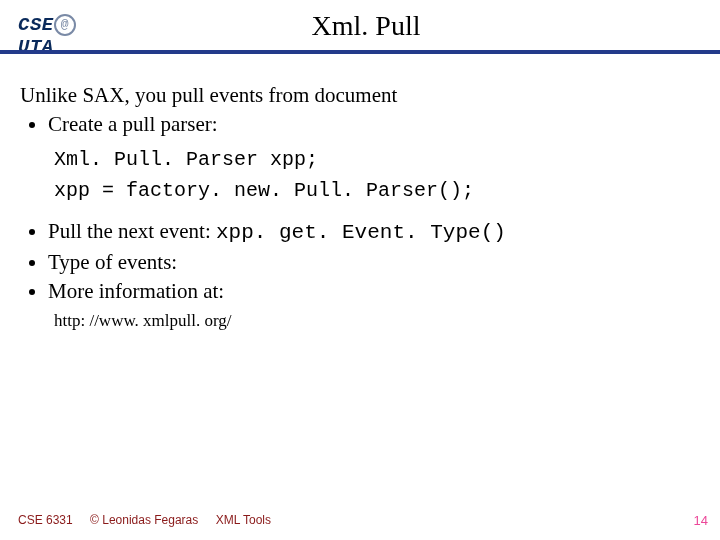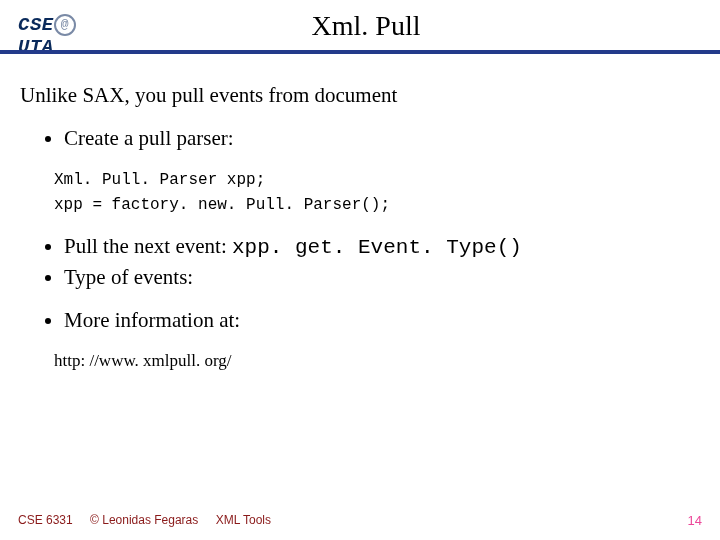--- a/index.html
+++ b/index.html
@@ -59,28 +59,28 @@
     background: #233a8a;
   }
   .content {
     padding: 28px 38px 0 20px;
     font-size: 21px;
     line-height: 1.28;
   }
   .intro { margin-bottom: 2px; }
   ul.b1 {
     list-style: disc;
-    margin: 16px;
+    margin: 0;
     padding-left: 28px;
   }
   ul.b1 > li { margin: 2px 0; }
   .code-block {
     font-family: "Courier New", Courier, monospace;
-    font-size: 16px;
-    margin: 6px 0 4px 34px;
+    font-size: 20px;
+    margin: 6px 0 12px 34px;
     line-height: 1.55;
     white-space: pre;
   }
   .inline-code {
     font-family: "Courier New", Courier, monospace;
     font-size: 21px;
     text-align: right;
   }
   ul.dash {
     list-style: none;
@@ -93,21 +93,21 @@
   }
   ul.dash > li { margin: 2px 0; }
   .url {
     font-size: 17px;
     margin: 6px 0 0 34px;
   }
   .footer {
     position: absolute;
     bottom: 12px;
     left: 18px;
-    right: 18px;
+    right: 12px;
     font-family: Arial, Helvetica, sans-serif;
     font-size: 12px;
     color: #8a1a1a;
   }
   .footer-left { float: left; }
   .footer-left span { margin-right: 14px; }
   .pagenum { float: right; color: #ec4899; font-size: 13px; }
 </style>
 </head>
 <body>

